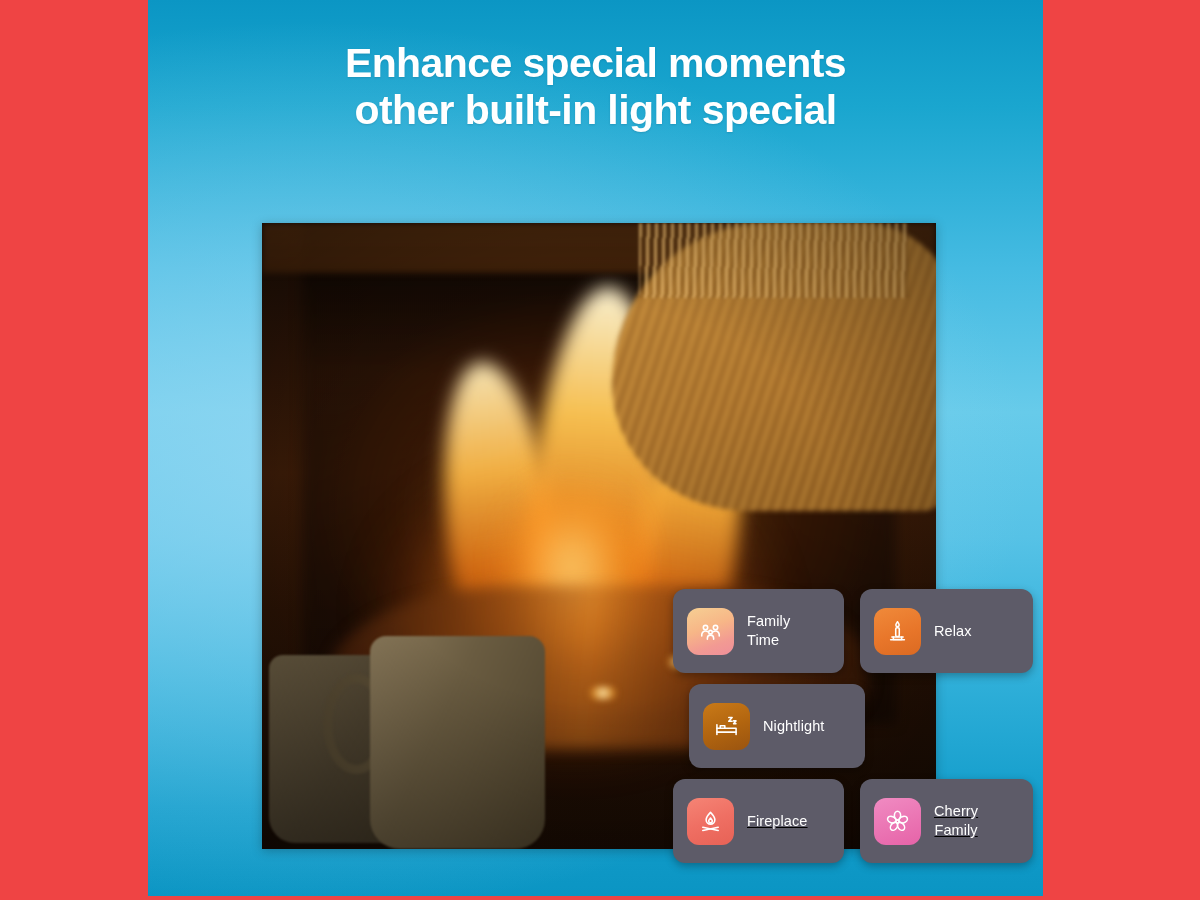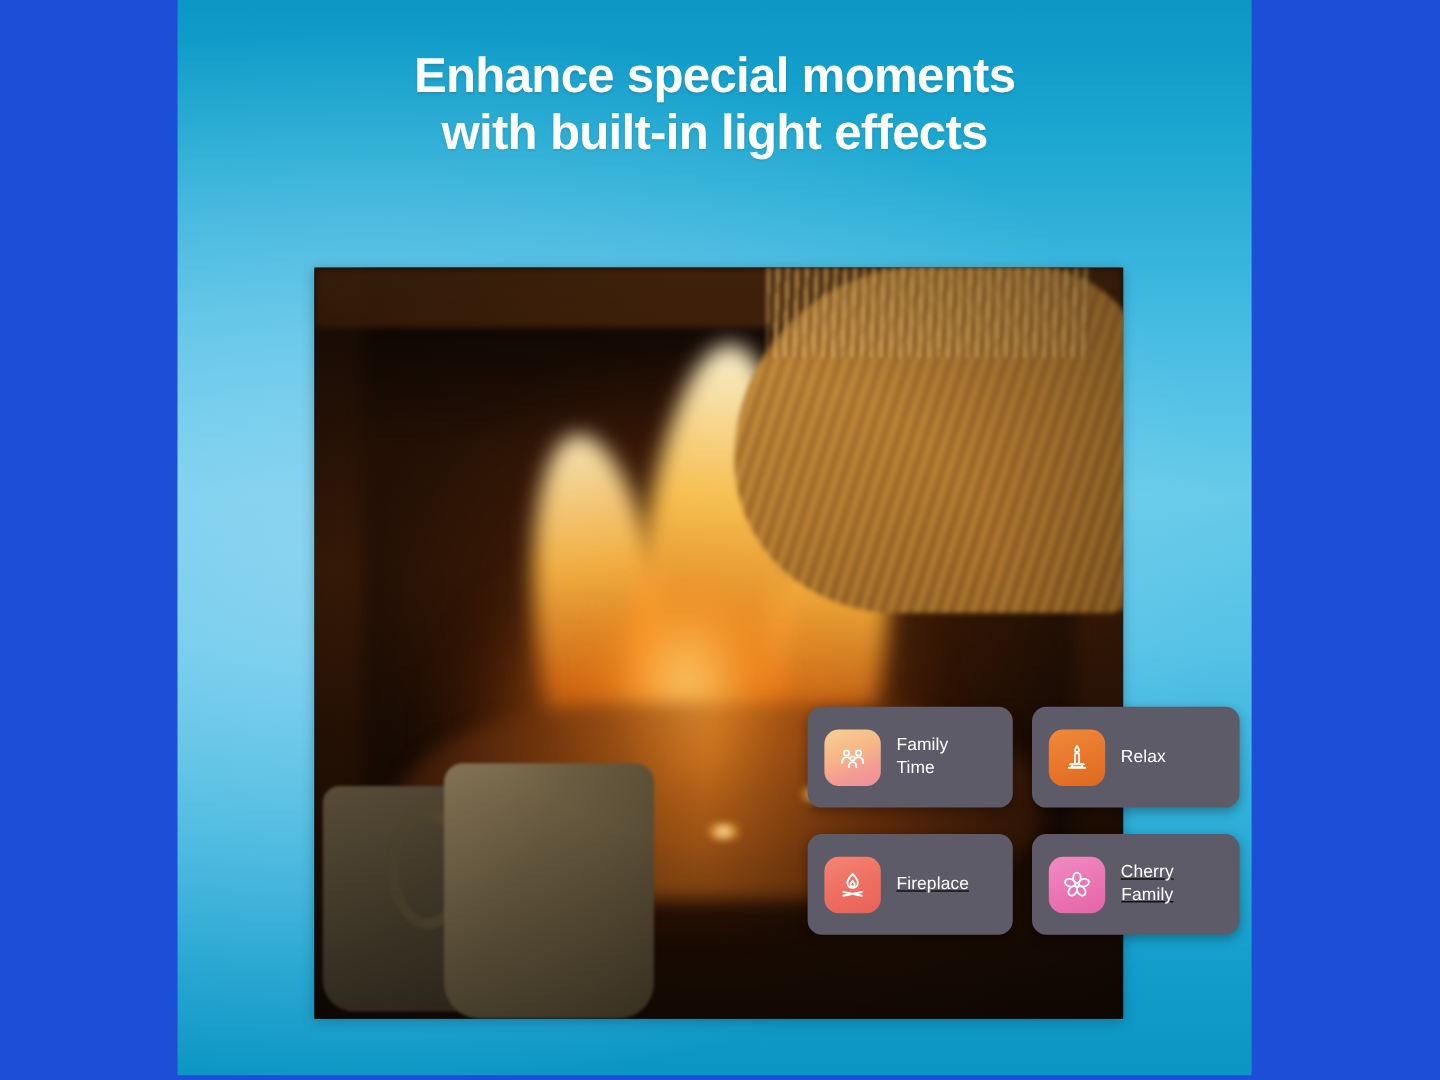--- a/index.html
+++ b/index.html
@@ -10,21 +10,21 @@
     height: 900px;
     background: #ffffff;
     font-family: "Liberation Sans", sans-serif;
     overflow: hidden;
   }
 
   #stage {
     position: relative;
     width: 1200px;
     height: 900px;
-    background: #1d4ed8;
+    background: #ef4444;
   }
 
   
   .panel {
     position: absolute;
     left: 148px;
     top: 0px;
     width: 895px;
     height: 896px;
     background:
@@ -228,21 +228,21 @@
 </style>
 </head>
 <body>
 
 <div id="stage">
 
   <div class="panel">
 
     <div class="headline">
       <span class="ln">Enhance special moments</span>
-      <span class="ln">with built-in light effects</span>
+      <span class="ln">other built-in light special</span>
     </div>
 
     <div class="photo">
       <div class="ph-layer ph-bg"></div>
       <div class="ph-layer ph-hearth" style="position:absolute;"></div>
       <div class="ph-layer ph-glow" style="position:absolute;"></div>
 
       <div class="flame f1"></div>
       <div class="flame f2"></div>
       <div class="flame f3"></div>
@@ -298,20 +298,33 @@
             </svg>
           </div>
           <div class="card-label">Relax</div>
         </div>
 
       </div>
 
       <div class="scene-row r2">
 
 
+        <div class="card right">
+          <div class="tile nightlight">
+            <svg viewBox="0 0 24 24" fill="none" stroke="#ffffff" stroke-width="1.5" stroke-linecap="round" stroke-linejoin="round">
+              <path d="M2.8 19.6v-9.2"></path>
+              <path d="M2.8 13.6h18.4v6"></path>
+              <path d="M2.8 17.4h18.4"></path>
+              <path d="M6 13.6v-2.4h4.4v2.4"></path>
+              <path d="M14.2 3.4h3.2l-3.2 3.6h3.2"></path>
+              <path d="M18.8 6.6h2.3l-2.3 2.7h2.3"></path>
+            </svg>
+          </div>
+          <div class="card-label">Nightlight</div>
+        </div>
 
       </div>
 
       <div class="scene-row r3">
 
         <div class="card left">
           <div class="tile fireplace">
             <svg viewBox="0 0 24 24" fill="none" stroke="#ffffff" stroke-width="1.5" stroke-linecap="round" stroke-linejoin="round">
               <path d="M12 3.2c2.7 2.8 4.2 4.9 4.2 7.1a4.2 4.2 0 0 1-8.4 0c0-2.2 1.5-4.3 4.2-7.1z"></path>
               <path d="M12 8.6c1.1 1.3 1.7 2.1 1.7 3a1.7 1.7 0 0 1-3.4 0c0-.9.6-1.7 1.7-3z"></path>

